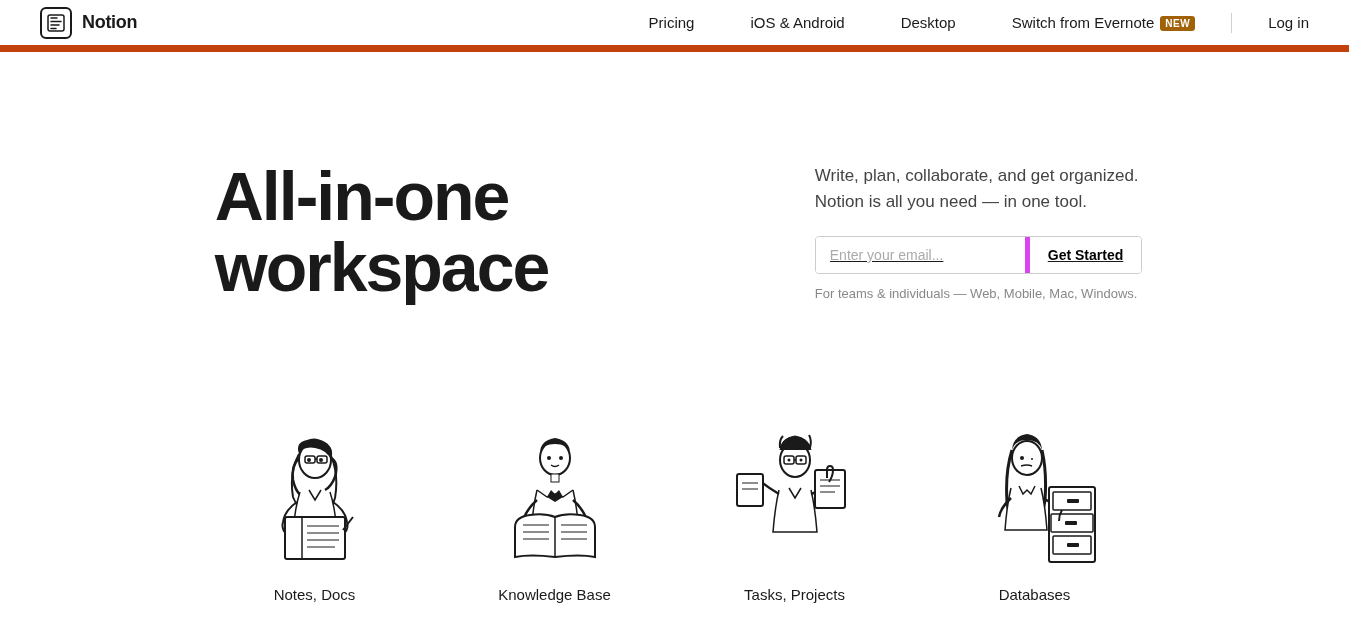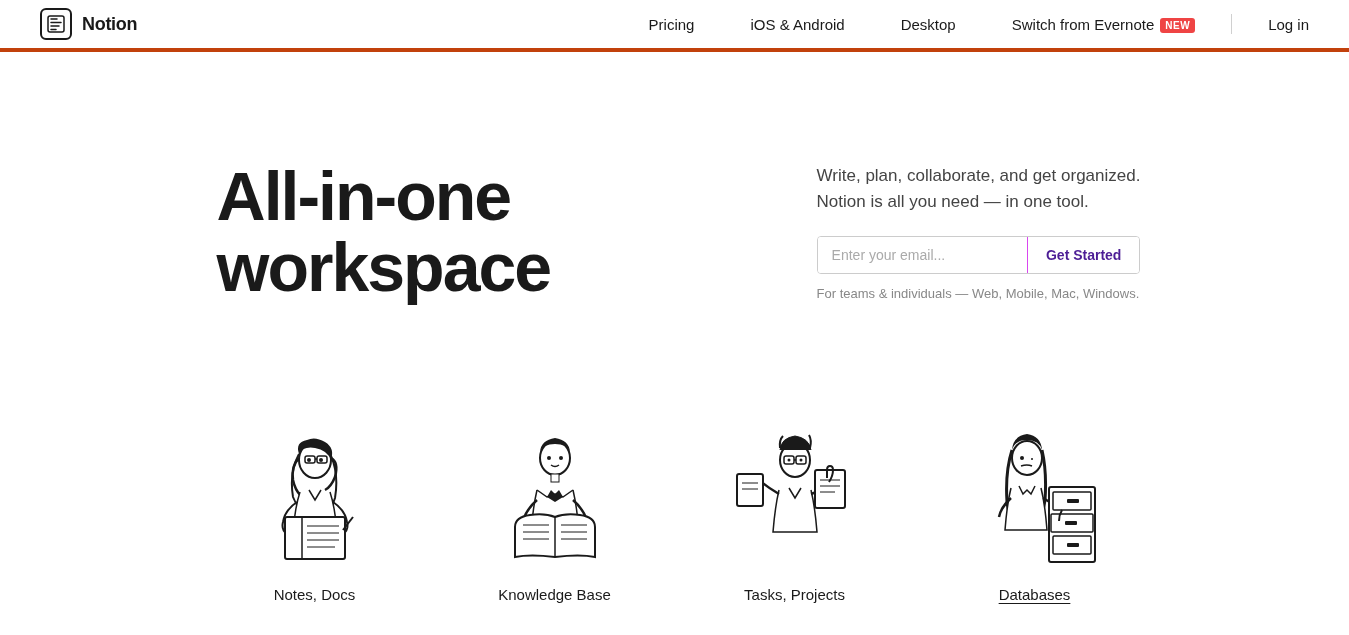--- a/index.html
+++ b/index.html
@@ -5,21 +5,21 @@
     * { margin: 0; padding: 0; box-sizing: border-box; }
     body { font-family: -apple-system, BlinkMacSystemFont, 'Segoe UI', sans-serif; background: #fff; color: #1a1a1a; overflow-x: hidden; }
 
     
     .navbar {
       display: flex;
       align-items: center;
       justify-content: space-between;
       padding: 0 40px;
       height: 52px;
-      border-bottom: 4px solid #c2410c;
+      border-bottom: 7px solid #c2410c;
       position: sticky;
       top: 0;
       background: #fff;
       z-index: 100;
     }
     .navbar-logo {
       display: flex;
       align-items: center;
       gap: 10px;
       text-decoration: none;
@@ -52,21 +52,21 @@
       text-decoration: none;
       cursor: pointer;
       padding-left: 20px;
     }
     .evernote-link {
       display: flex;
       align-items: flex-end;
       gap: 6px;
     }
     .new-badge {
-      background: #ef4444;
+      background: #a16207;
       color: #fff;
       font-size: 10px;
       font-weight: 700;
       padding: 2px 5px;
       border-radius: 3px;
       letter-spacing: 0.5px;
     }
     .navbar-divider {
       width: 1px;
       height: 20px;
@@ -109,36 +109,37 @@
       line-height: 1.5;
       margin-bottom: 22px;
     }
     .hero-form {
       display: flex;
       gap: 0;
       margin-bottom: 12px;
       border: 1px solid #ccc;
       border-radius: 4px;
       overflow: hidden;
+      text-decoration: underline;
     }
     .hero-email-input {
       flex: 1;
       padding: 10px 14px;
       font-size: 14px;
       border: none;
       outline: none;
       color: #555;
     }
     .hero-email-input::placeholder { color: #aaa; }
     .hero-cta-button {
       padding: 10px 18px;
       background: #fff;
-      color: #4c1d95;
+      color: #000000;
       border: none;
-      border-left: 1px solid #d946ef;
+      border-left: 5px solid #d946ef;
       font-size: 14px;
       font-weight: 600;
       cursor: pointer;
       white-space: nowrap;
     }
     .hero-note {
       font-size: 13px;
       color: #888;
     }
 
@@ -165,21 +166,20 @@
     }
     .feature-label {
       font-size: 15px;
       color: #1a1a1a;
       text-align: center;
     }
     .feature-label-underline {
       font-size: 15px;
       color: #1a1a1a;
       text-align: center;
-      text-decoration: underline;
       text-underline-offset: 3px;
     }
 
     
     svg.illustration { width: 160px; height: 150px; }
   </style>
 </head>
 <body>
 
 <nav class="navbar">

